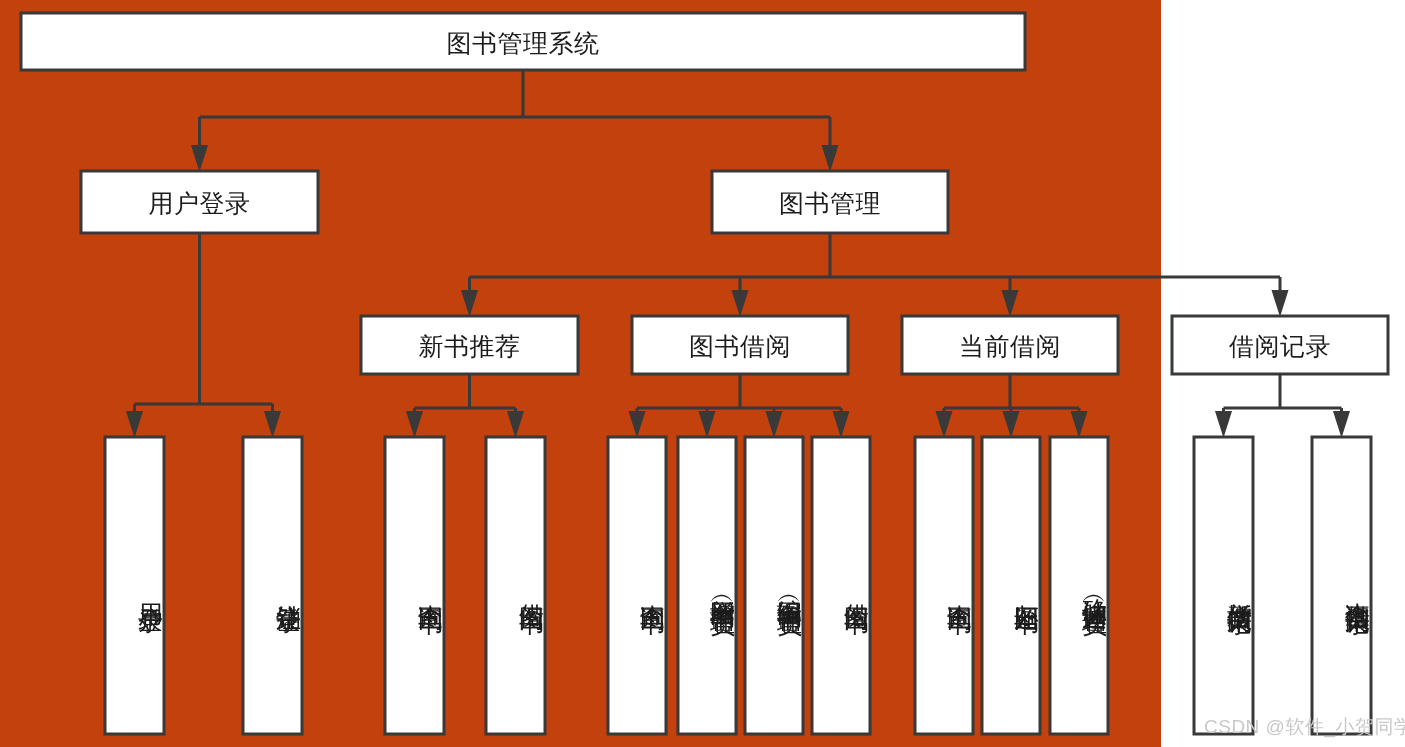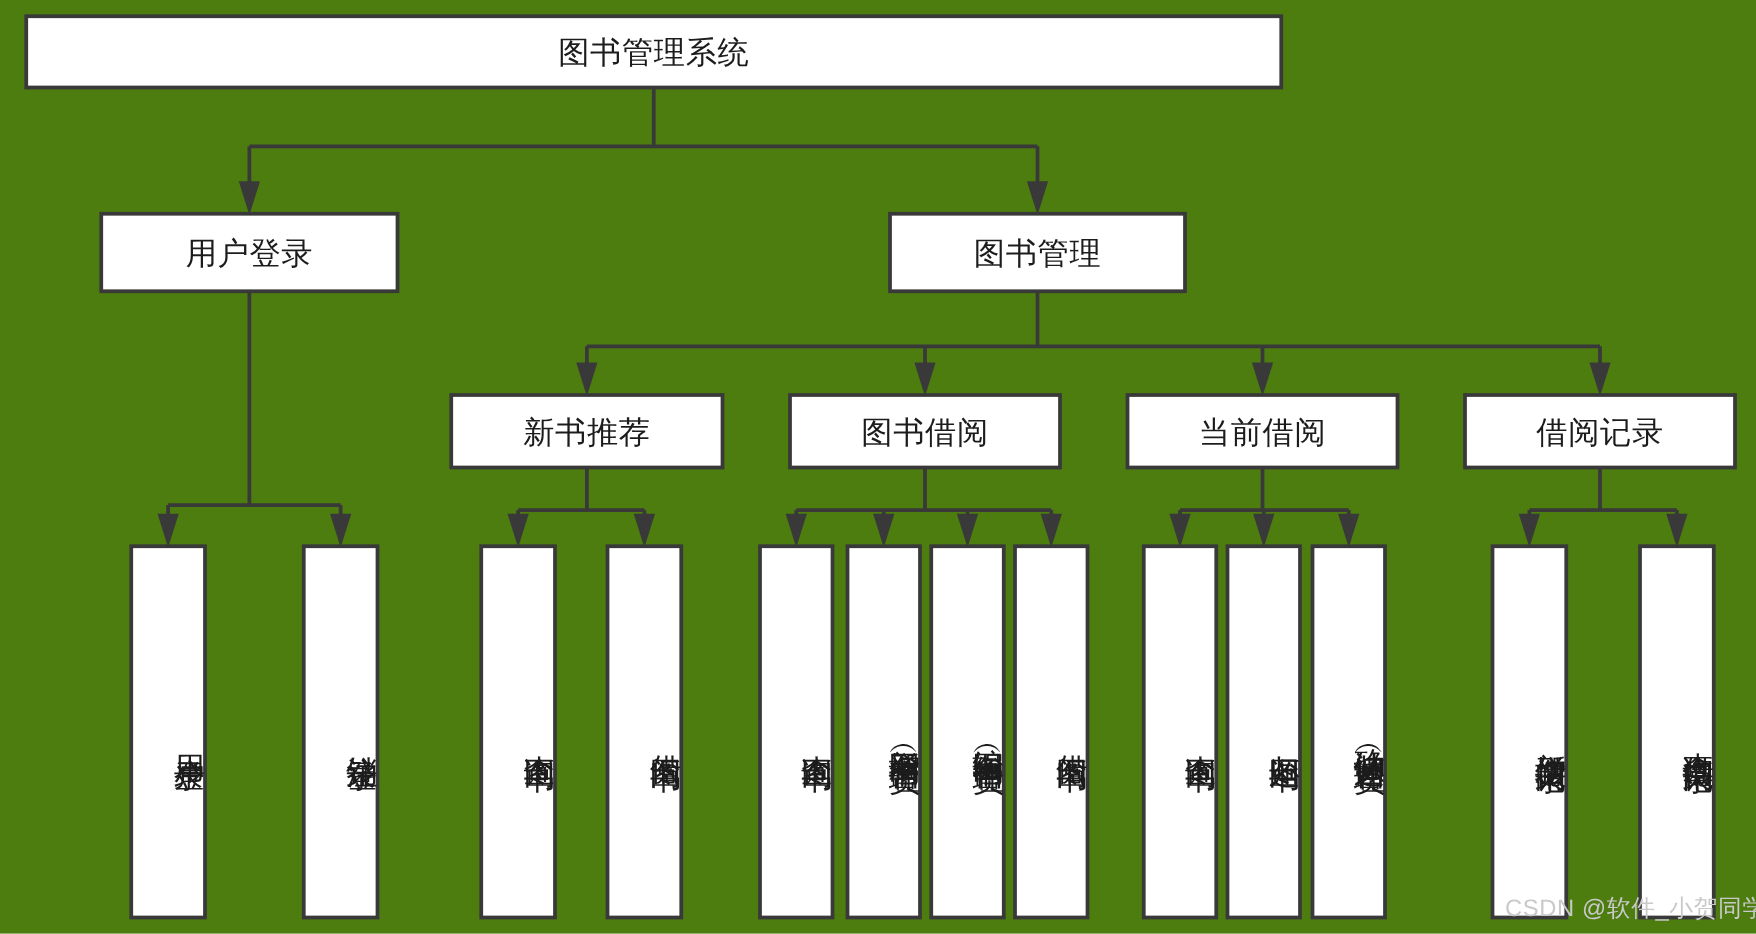--- a/index.html
+++ b/index.html
@@ -8,23 +8,23 @@
     background: #ffffff;
   }
   body {
     width: 1405px;
     height: 747px;
     font-family: "Liberation Sans", "DejaVu Sans", sans-serif;
     overflow: hidden;
   }
   #diagram-root {
     position: relative;
-    width: 1405px;
+    width: 1161px;
     height: 747px;
-    background: #4d7c0f;
+    background: #c2410c;
   }
   svg#tree-svg {
     position: absolute;
     left: 0;
     top: 0;
     width: 1405px;
     height: 747px;
     display: block;
   }
   .node-rect {

